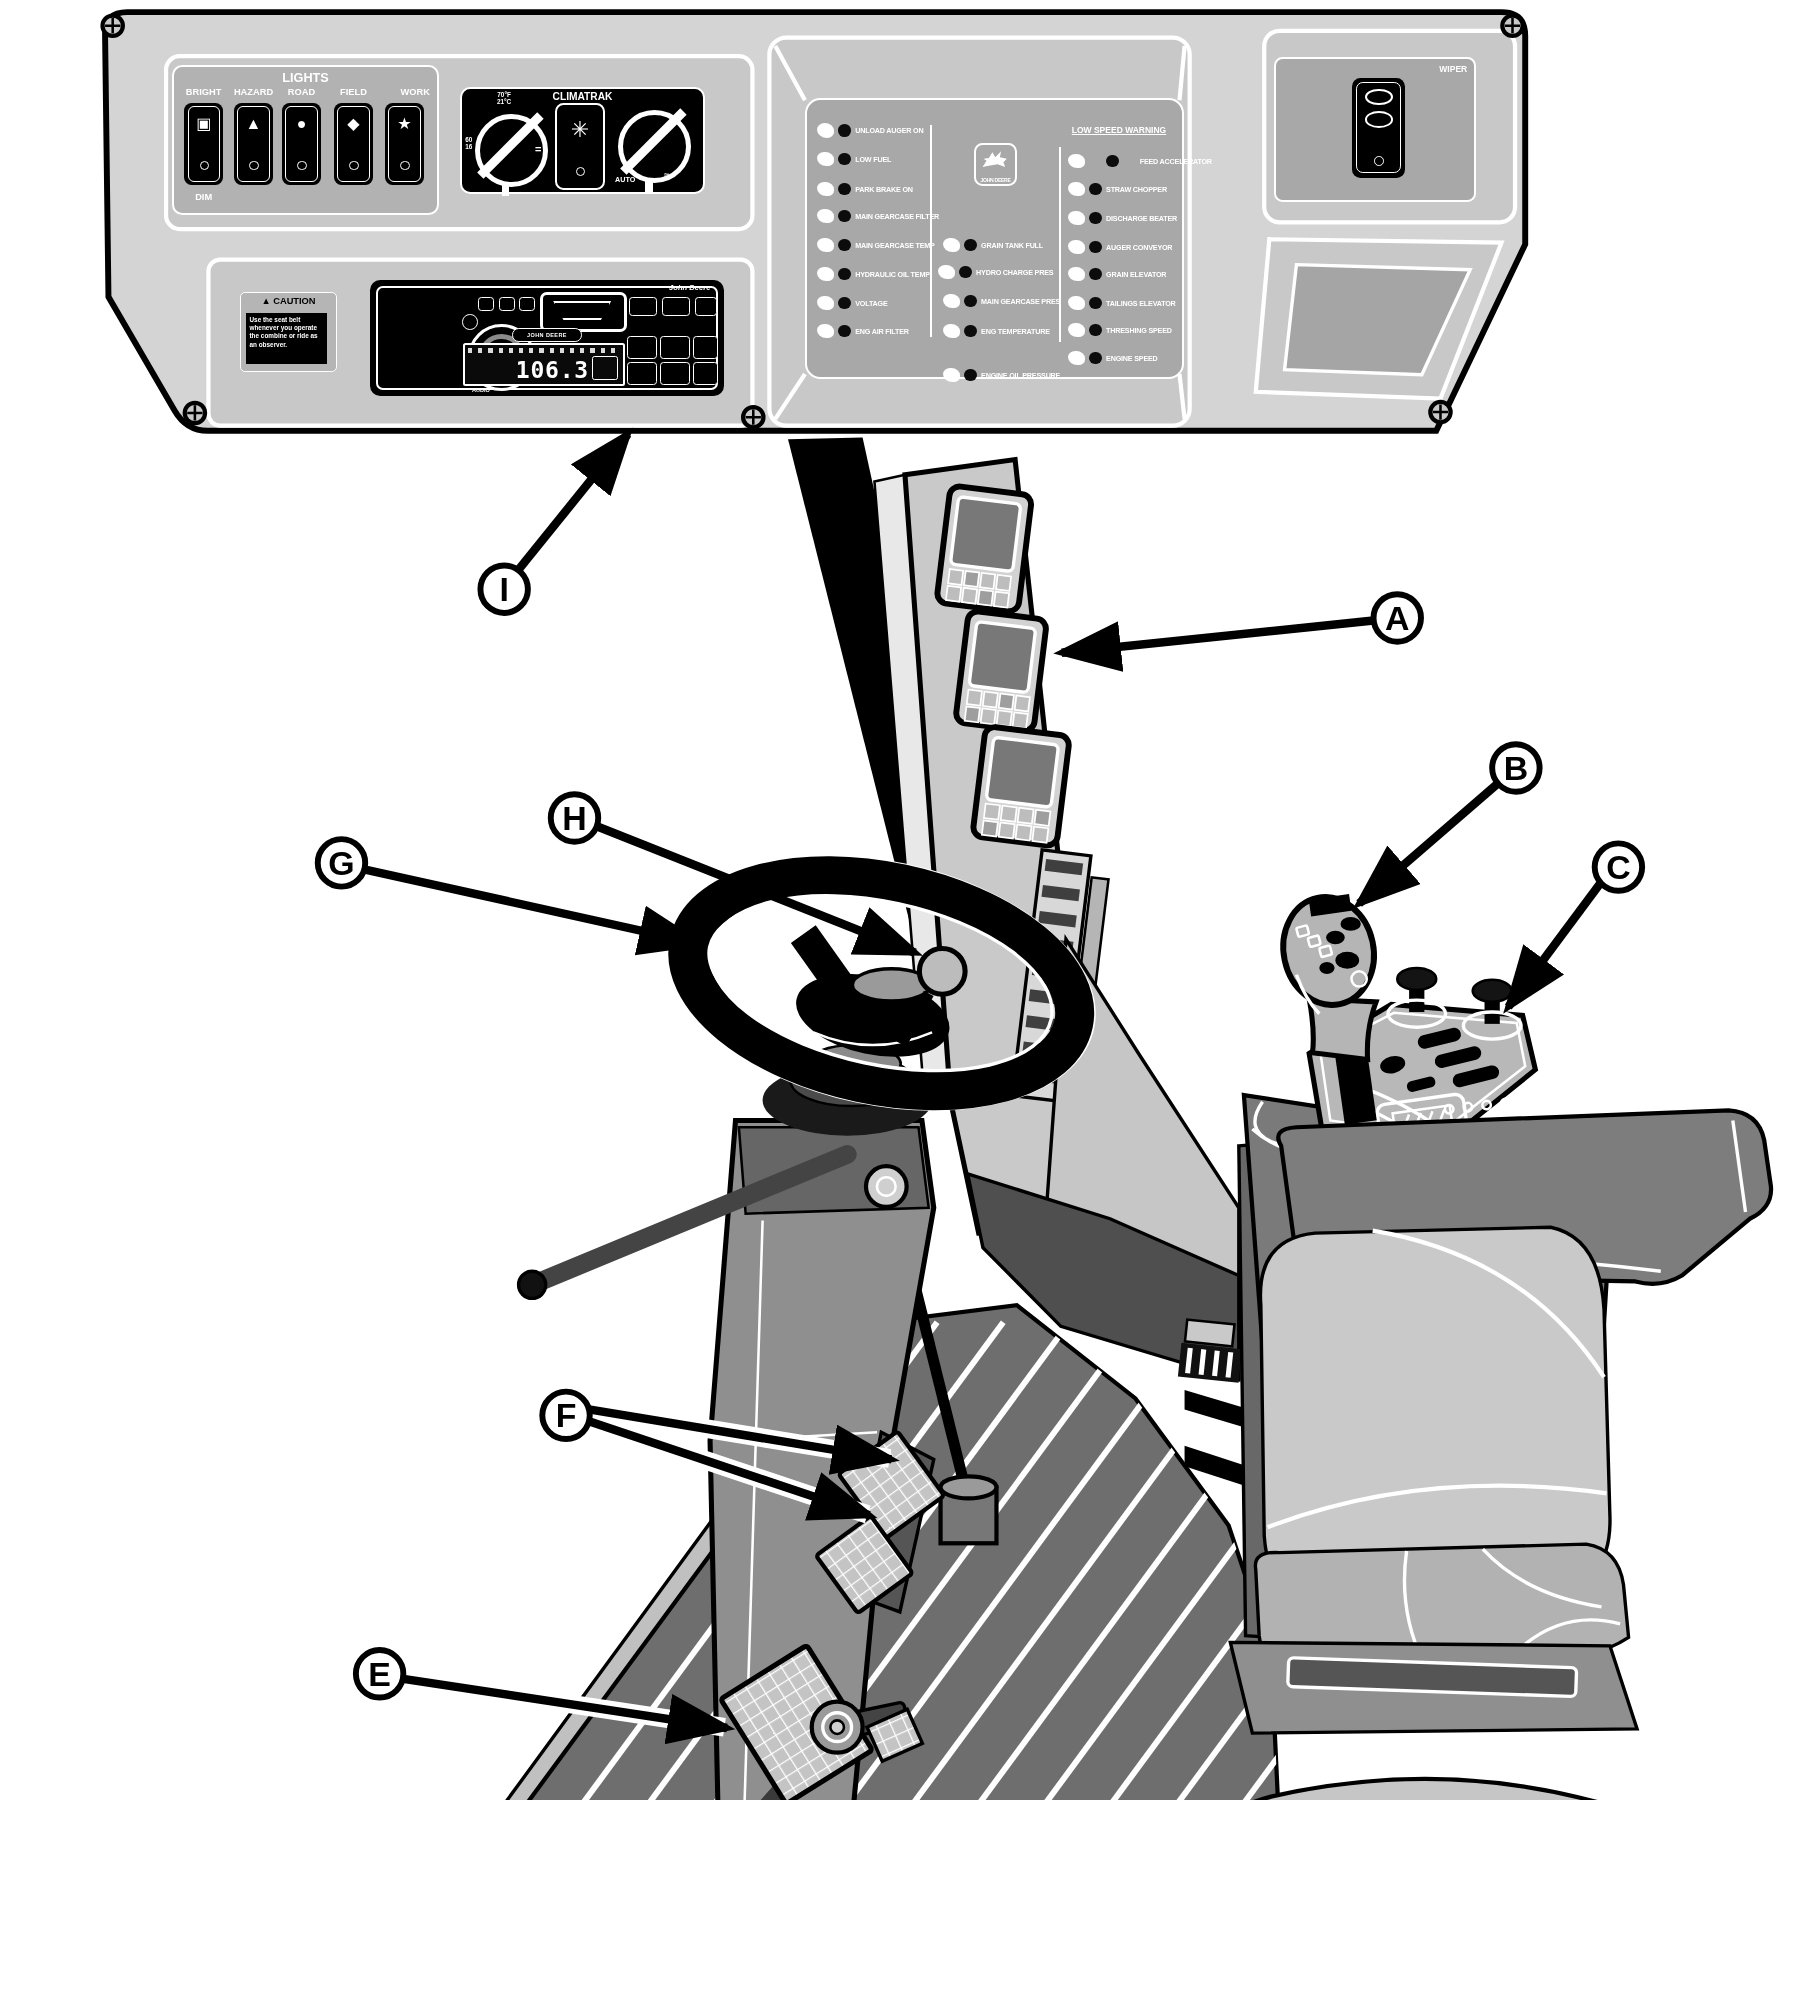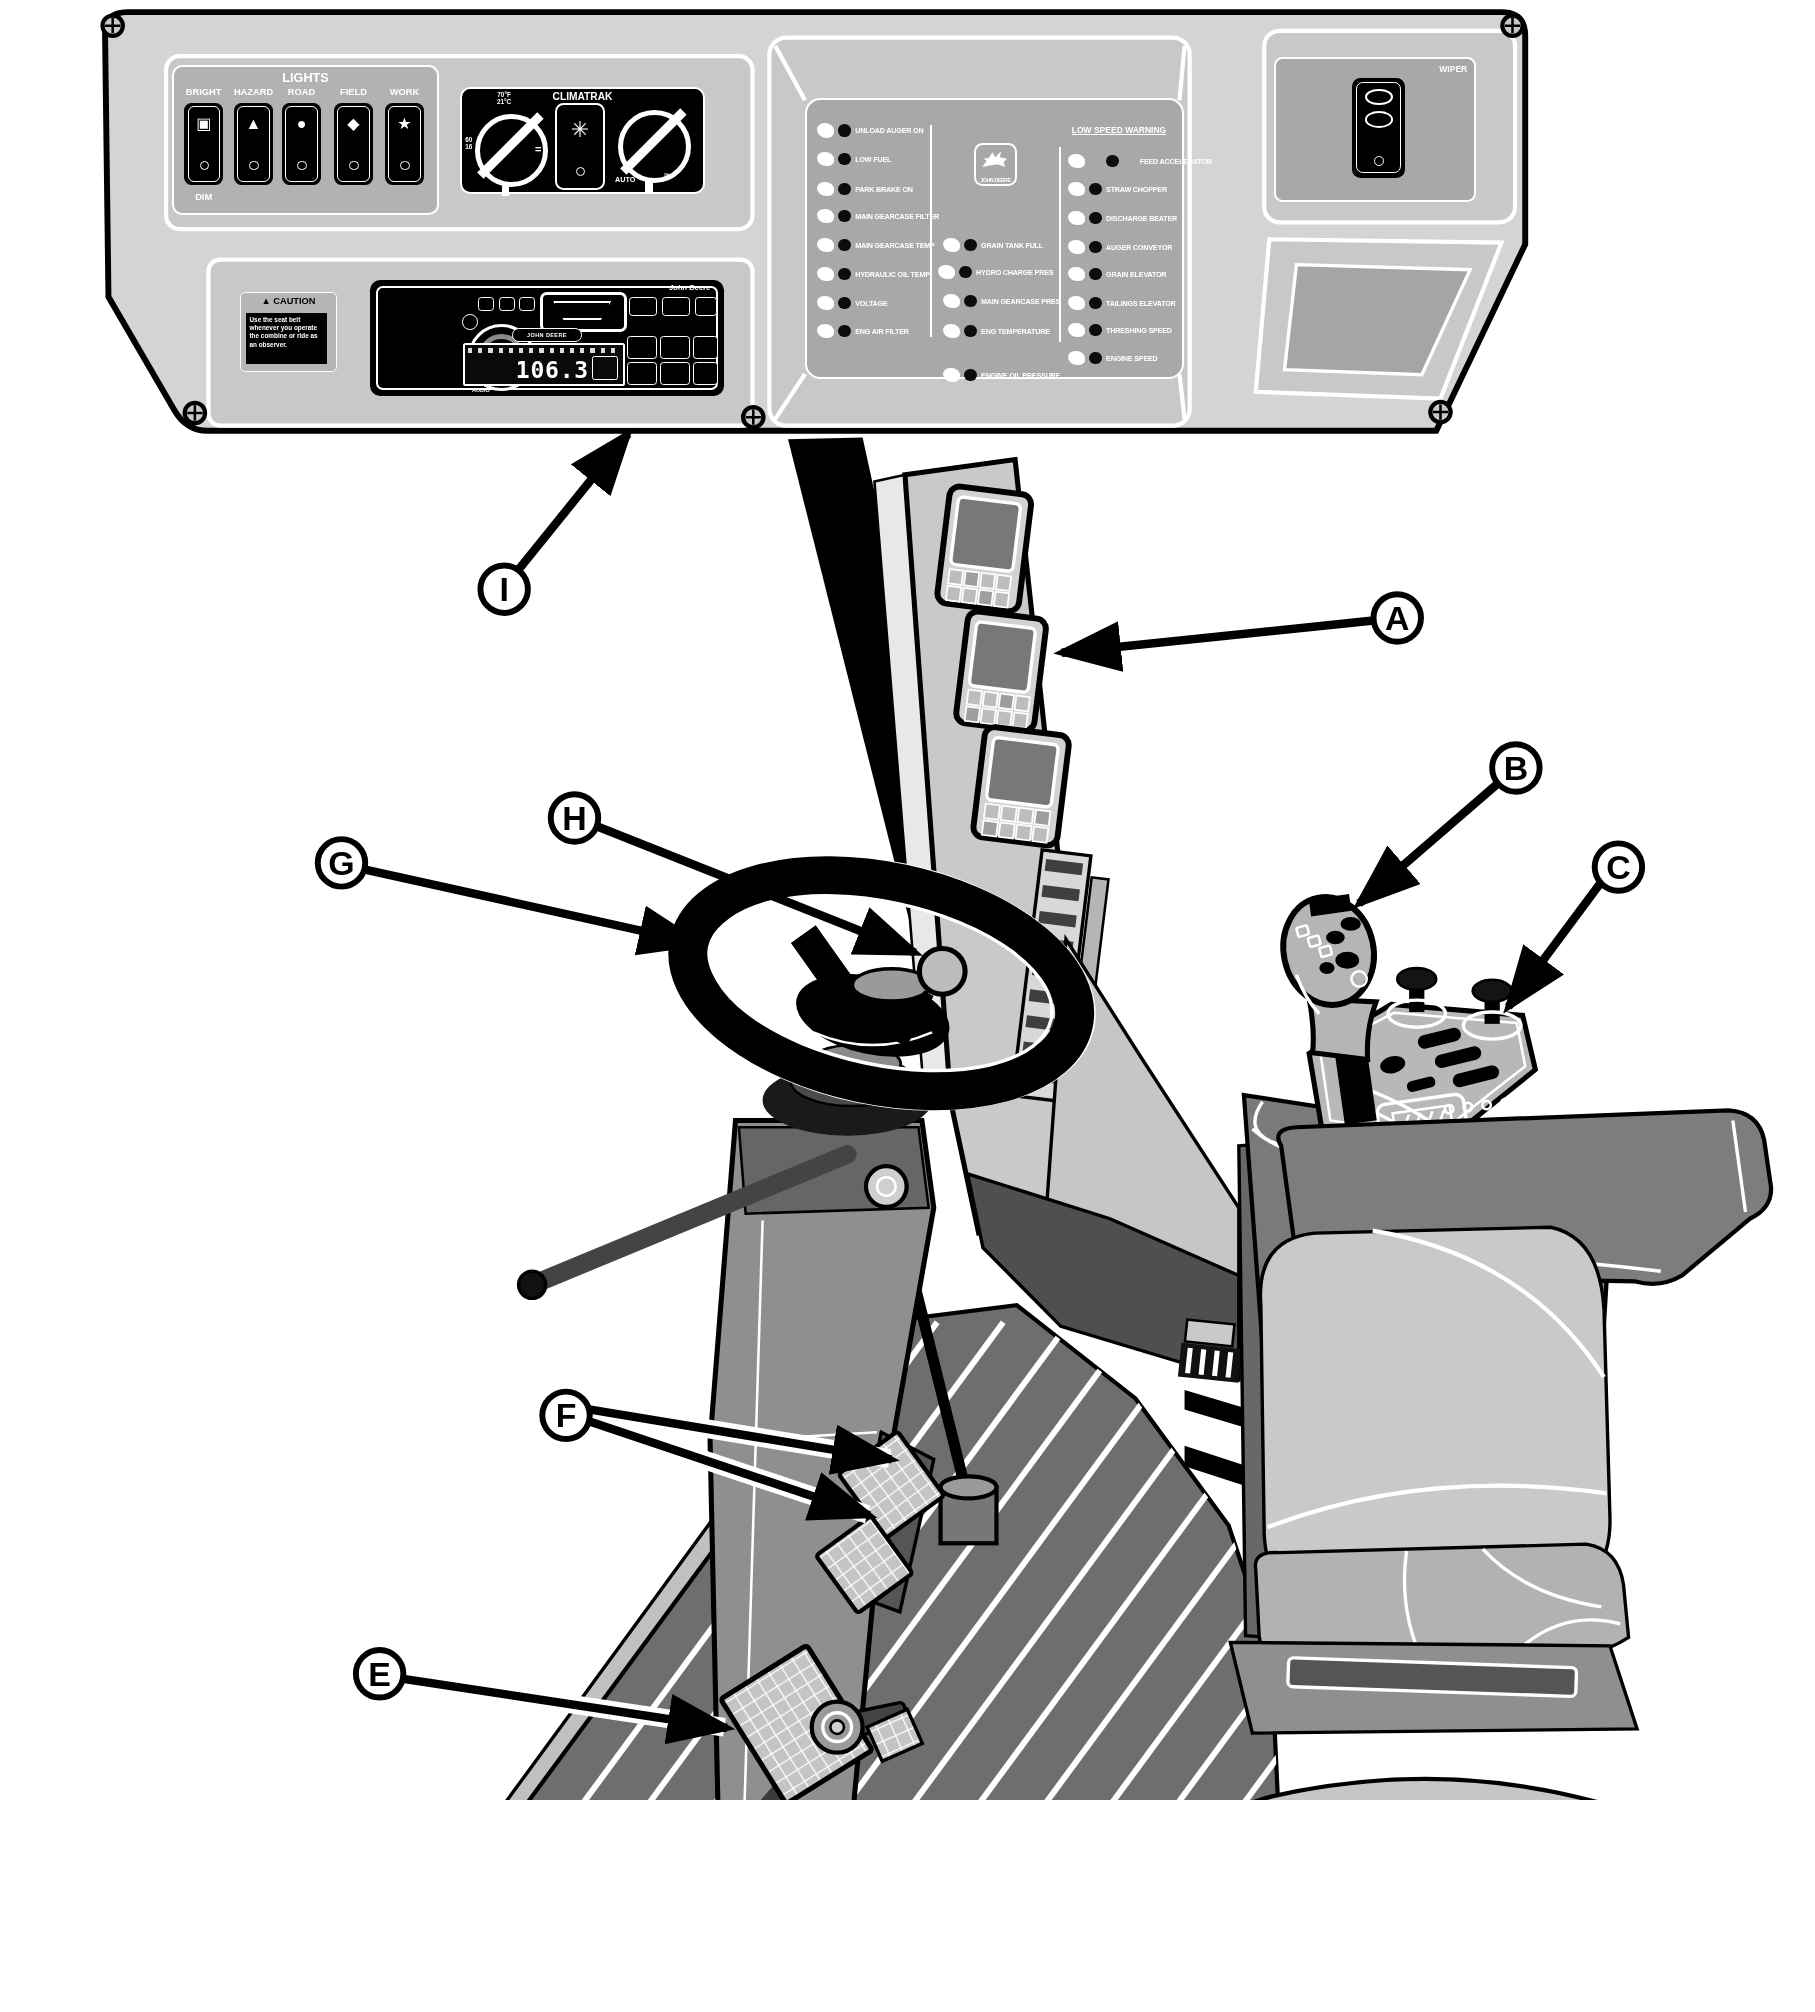--- a/index.html
+++ b/index.html
@@ -370,21 +370,21 @@
     <ellipse cx="818" cy="2288" rx="15" ry="10" fill="#b5b5b5" stroke="#000" stroke-width="4"></ellipse>
   </g>
 </svg>
 
 <div class="abs lights-panel">
   <div class="abs panel-label lights-title">LIGHTS</div>
   <span class="abs panel-label lsw-label" style="left:4.2px;">BRIGHT</span>
   <span class="abs panel-label lsw-label" style="left:54px;">HAZARD</span>
   <span class="abs panel-label lsw-label" style="left:102px;">ROAD</span>
   <span class="abs panel-label lsw-label" style="left:154px;">FIELD</span>
-  <span class="abs panel-label lsw-label" style="left:205px;">WORK</span>
+  <span class="abs panel-label lsw-label" style="left:205px;text-align:right;">WORK</span>
   <div class="abs lswitch" style="left:10.2px;">
         <div class="lsw-inner">
           <span class="lsw-icon">▣</span>
           <span class="lsw-dot"></span>
         </div>
       </div>
   <div class="abs lswitch" style="left:60px;">
         <div class="lsw-inner">
           <span class="lsw-icon">▲</span>
           <span class="lsw-dot"></span>

